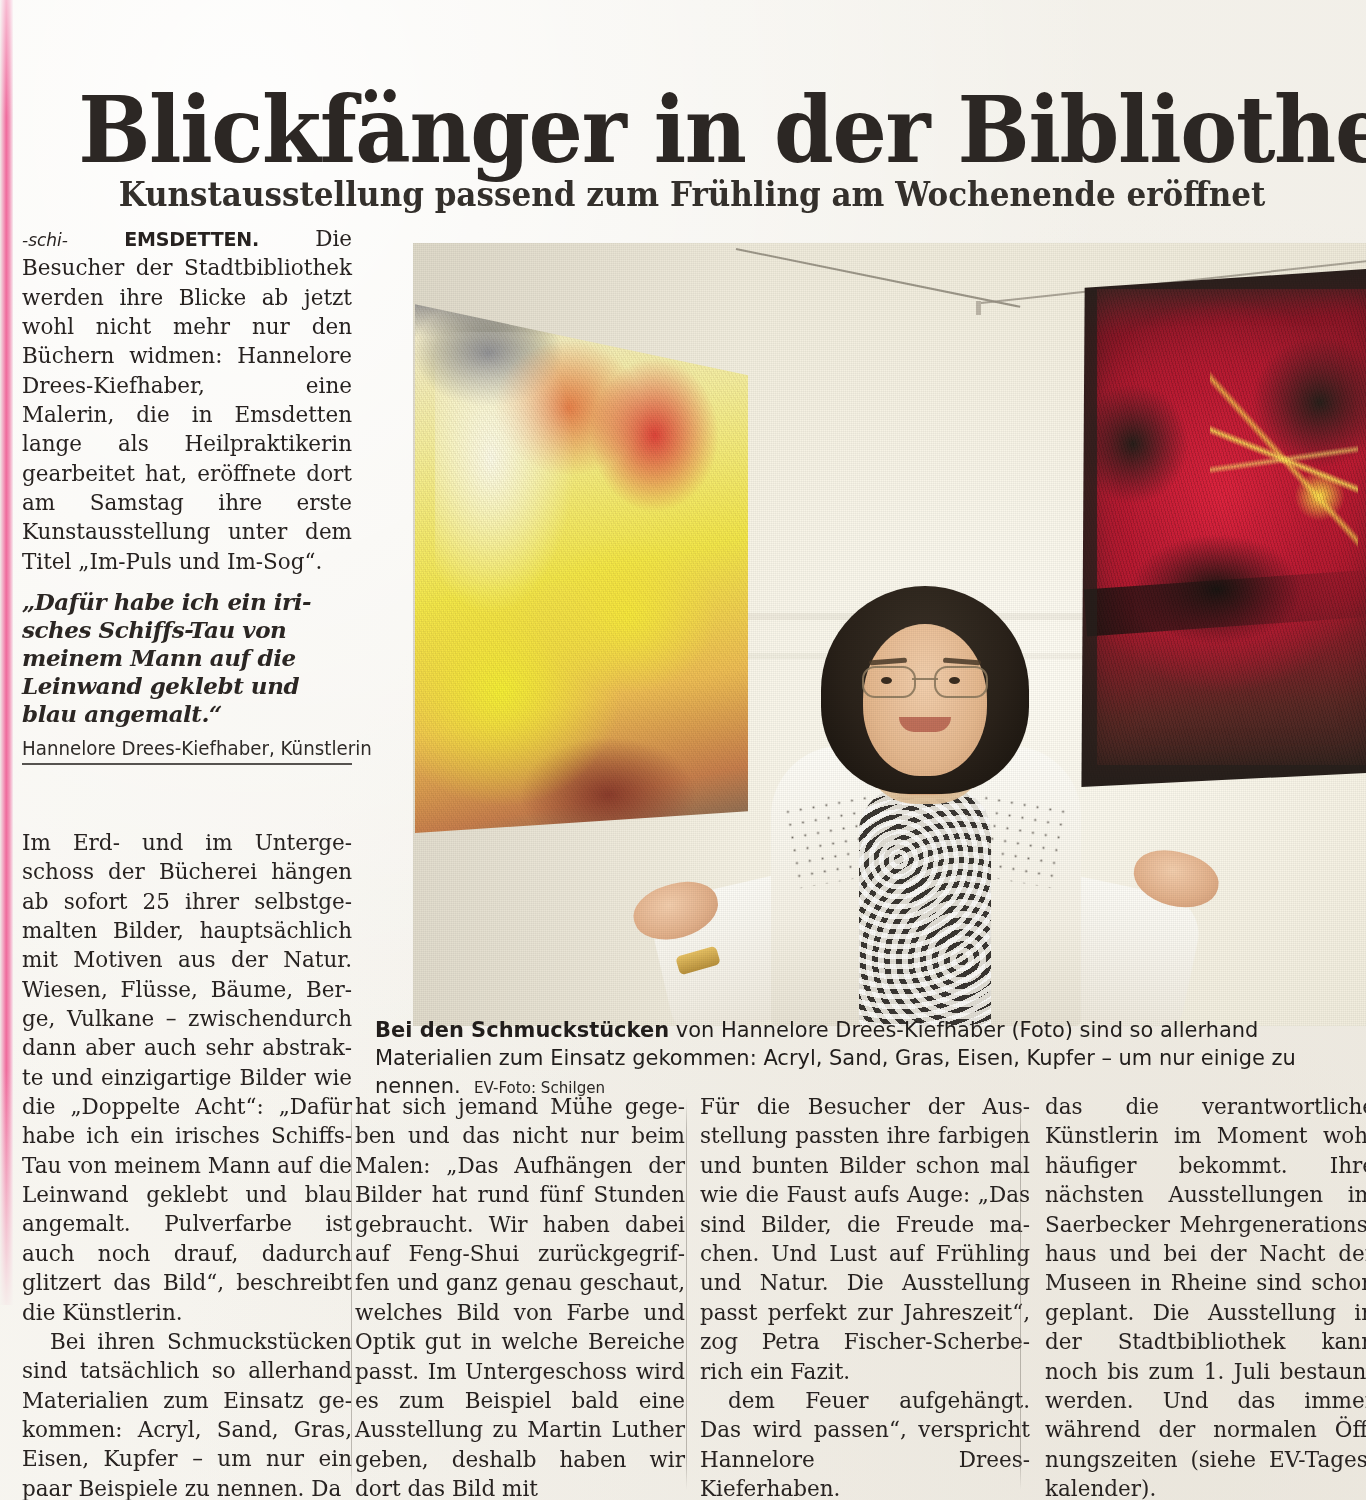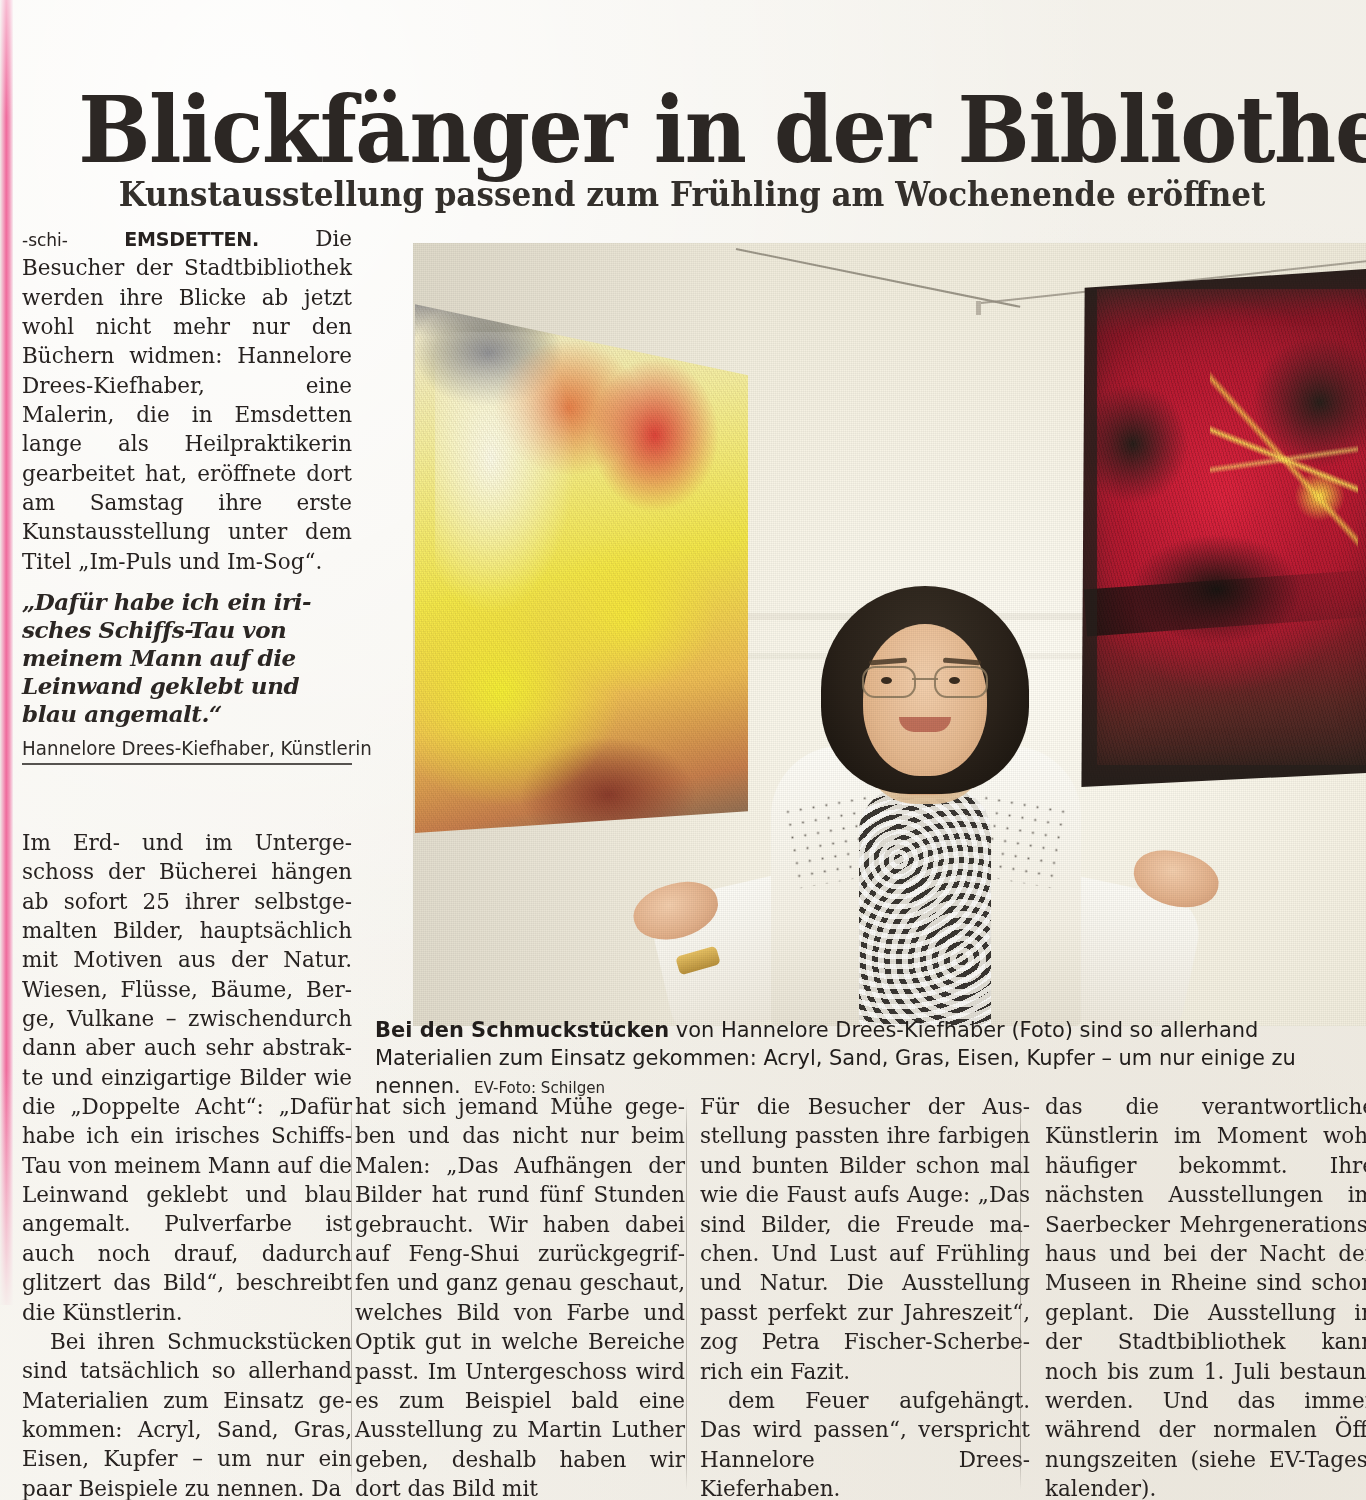--- a/index.html
+++ b/index.html
@@ -67,21 +67,21 @@
     font-family:"DejaVu Serif","Liberation Serif",serif;
     font-size:21.5px;
     line-height:1.365;
     text-align:justify;
     text-justify:inter-word;
     color:#272220;
     hyphens:manual;
   }
   .body-text p{margin:0;}
   .body-text p + p{text-indent:1.3em;}
-  .lead-dateline{font-family:"DejaVu Sans","Liberation Sans",sans-serif;font-size:17px;}
+  .lead-dateline{font-family:"DejaVu Sans","Liberation Sans",sans-serif;font-size:17px;font-style:italic;}
   .place{font-family:"DejaVu Sans","Liberation Sans",sans-serif;font-weight:700;font-size:19px;letter-spacing:-.2px;}
 
   #pullquote-block{
     position:absolute;left:22px;top:588px;width:330px;
   }
   #pullquote-text{
     font-family:"DejaVu Serif","Liberation Serif",serif;
     font-weight:700;
     font-size:23px;
     line-height:1.22;

